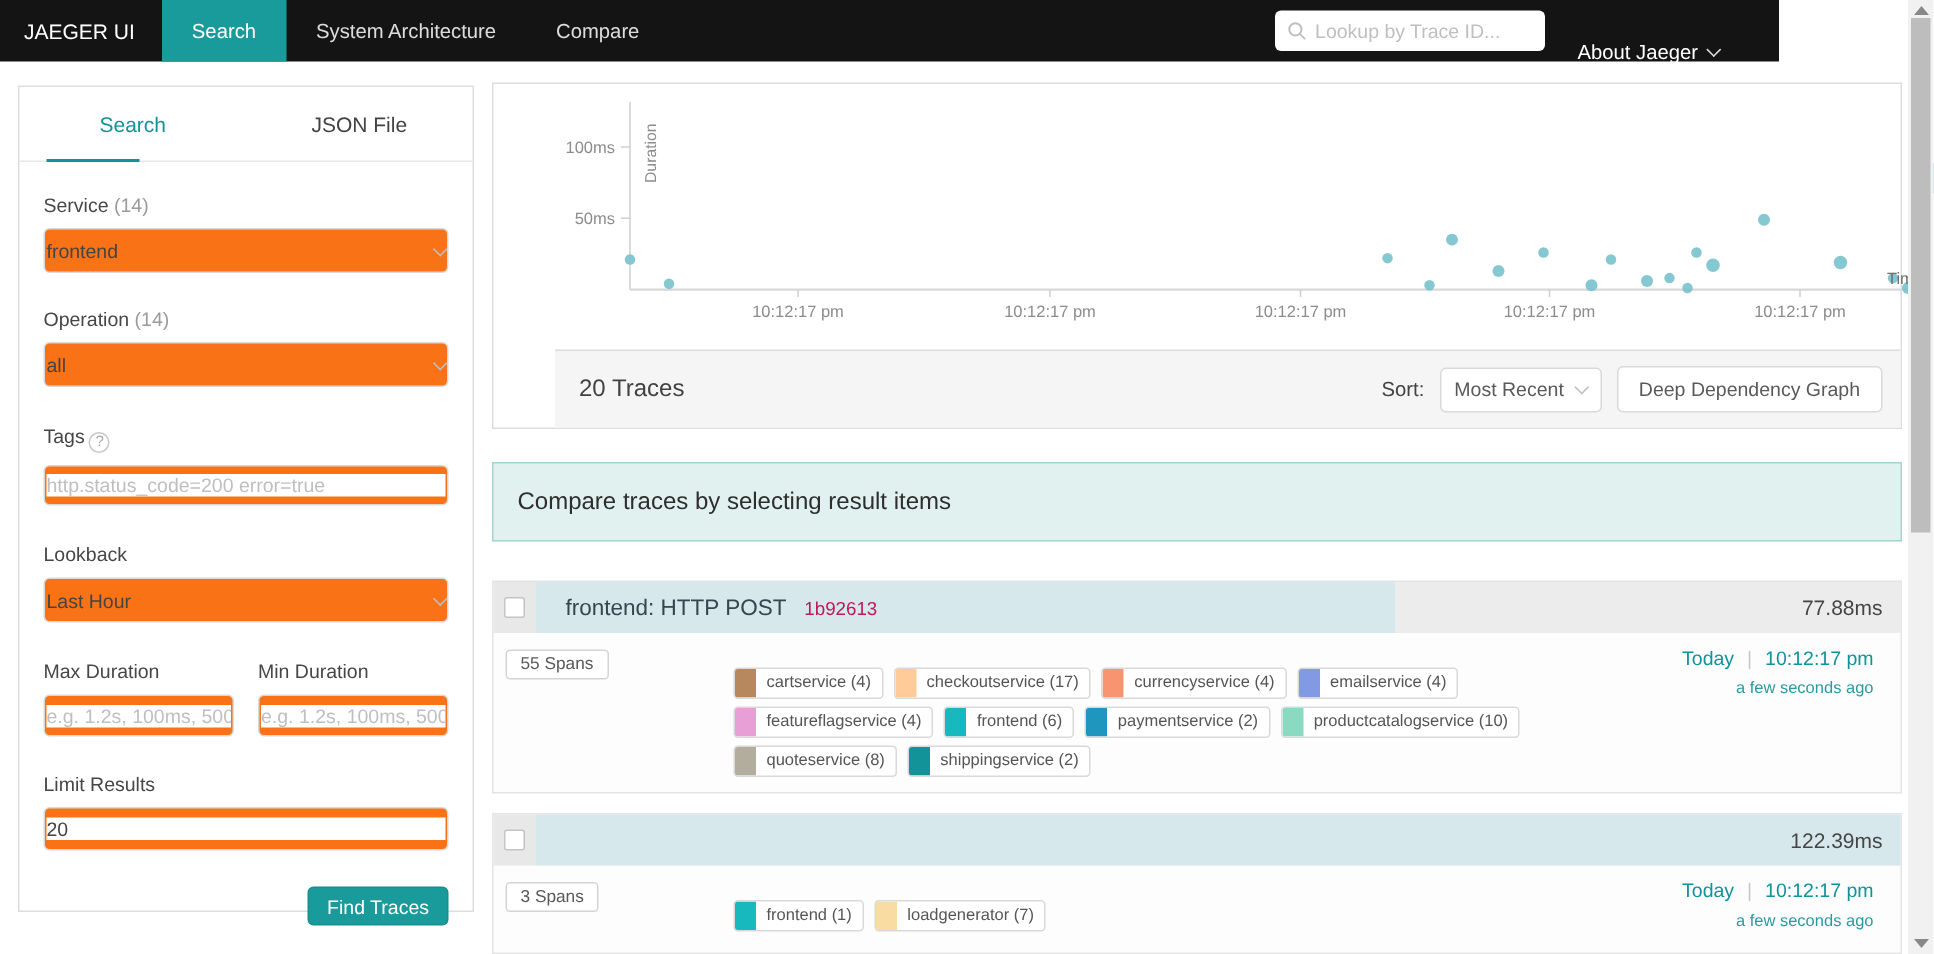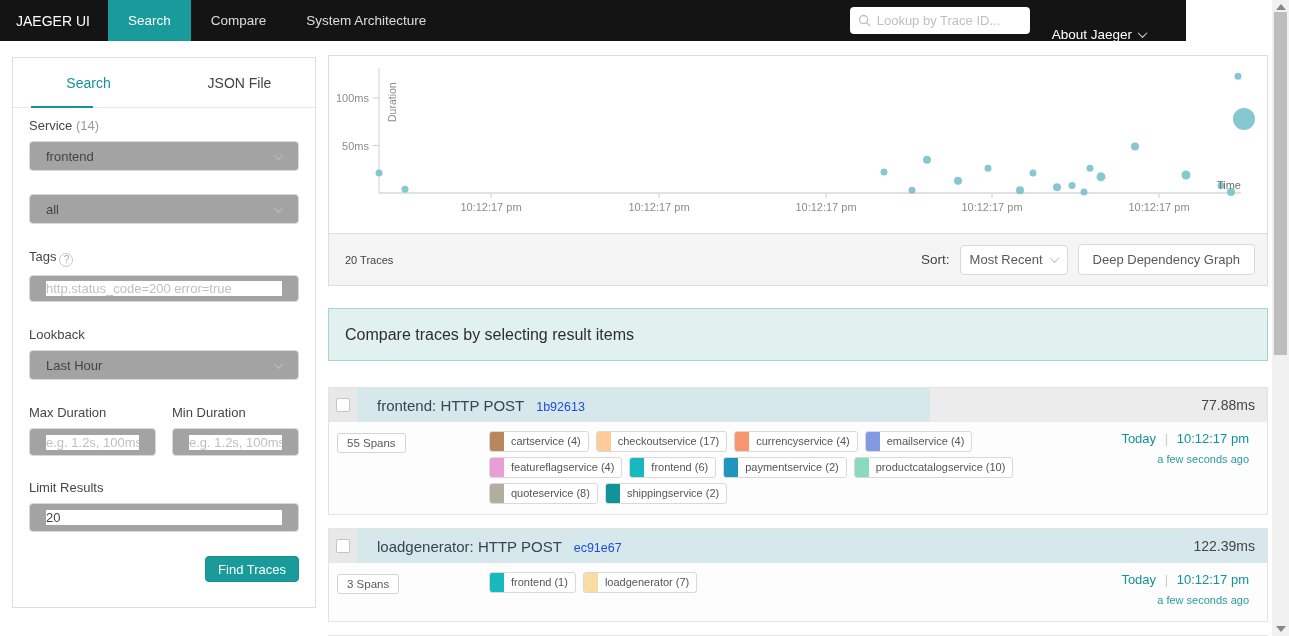--- a/index.html
+++ b/index.html
@@ -27,70 +27,70 @@
 
   
   .sidebar { position:absolute; left:12px; top:57px; width:304px; height:551px;
     background:#fff; border:1px solid #dedede; }
   .side-tabs { height:50px; display:flex; border-bottom:1px solid #e8e8e8; position:relative; }
   .side-tab { flex:1; display:flex; align-items:center; justify-content:center;
     font-size:14px; color:#434343; cursor:pointer; }
   .side-tab.active { color:#11939A; }
   .ink { position:absolute; bottom:-1px; left:18px; width:62px; height:2px; background:#11939A; }
   .form { padding:4px 16px 0 16px; }
-  .fgroup { margin-top:6px; }
+  .fgroup { margin-top:17px; }
   .flabel { font-size:13px; color:#464646; margin-bottom:8px; }
   .flabel .cnt { color:#9b9b9b; }
   .qmark { display:inline-block; width:14px; height:14px; border:1px solid #c9c9c9; border-radius:50%;
     color:#a8a8a8; font-size:10px; line-height:12px; text-align:center; vertical-align:-2px; margin-left:3px; }
-  .ctrl { height:30px; border:1px solid #d9d9d9; border-radius:4px; background:#a3a3a3;
-    display:flex; align-items:center; padding:0 16px; font-size:13px; color:#444; }
+  .ctrl { height:30px; border:1px solid #d9d9d9; border-radius:4px; background:#f97316;
+    display:flex; align-items:center; padding:0 1px; font-size:13px; color:#444; }
   .ctrl.select { justify-content:space-between; cursor:pointer; }
   .ctrl input { border:none; outline:none; width:100%; font-size:13px; color:#444;
     font-family:"Liberation Sans", sans-serif; }
   .ctrl input::placeholder { color:#bfbfbf; }
   .two-col { display:flex; gap:16px; }
   .two-col > div { flex:1; }
   .btn-row { margin-top:24px; display:flex; justify-content:flex-end; }
   .find-btn { background:#1a9b9b; color:#fff; border:1px solid #178f8f; border-radius:4px;
     height:26px; padding:0 12px; font-size:13px; cursor:pointer; font-family:"Liberation Sans", sans-serif; }
 
   
   .main { position:absolute; left:328px; top:55px; width:940px; }
-  .chart-card { border:1px solid #ddd; background:#fff; }
+  .chart-card { border:1px solid #ddd; background:#fff;padding-left:41px; }
   .chart-wrap { height:177px; }
   .results-bar { height:52px; background:#f5f5f5; border-top:1px solid #ddd;
     display:flex; align-items:center; padding:0 12px 0 16px; }
-  .traces-count { font-size:11px; color:#424242; }
+  .traces-count { font-size:16px; color:#424242; }
   .bar-right { margin-left:auto; display:flex; align-items:center; gap:10px; }
   .sort-label { font-size:13.5px; color:#434343; }
   .sort-select { height:30px; min-width:98px; border:1px solid #d9d9d9; border-radius:4px; background:#fff;
     display:flex; align-items:center; justify-content:space-between; gap:8px; padding:0 9px;
     font-size:13px; color:#595959; cursor:pointer; }
   .ddg-btn { height:31px; border:1px solid #d9d9d9; border-radius:4px; background:#fff;
     font-size:13px; color:#595959; padding:0 14px; cursor:pointer; font-family:"Liberation Sans", sans-serif; }
   .banner { margin-top:22px; height:53px; background:#e1f1ef; border:1px solid #a6d4d0;
     display:flex; align-items:center; padding:0 16px; font-size:16px; color:#2e2e2e; }
 
   
   .traces { margin-top:26px; }
   .trace { border:1px solid #e4e4e4; background:#fdfdfd; margin-bottom:13px; cursor:pointer; }
   .t-head { height:34px; display:flex; align-items:stretch; }
   .cbx-cell { width:28px; background:#e8e8e8; display:flex; align-items:center; justify-content:center; }
   .cbx { width:14px; height:14px; background:#fff; border:1px solid #c4c4c4; border-radius:2px; }
   .head-body { flex:1; position:relative; background:#ececec; display:flex; align-items:center; }
   .dur-bar { position:absolute; left:0; top:0; bottom:0; background:#d7e8ec; }
   .t-title { position:relative; margin-left:20px; font-size:15px; color:#36454f; }
-  .t-id { font-size:12.5px; color:#1d4ed8; margin-left:8px; }
+  .t-id { font-size:12.5px; color:#be185d; margin-left:8px; }
   .t-dur { position:relative; margin-left:auto; padding-right:12px; font-size:14px; color:#454545; }
   .t-body { display:flex; padding:9px 10px 10px 8px; min-height:58px; }
   .spans-col { width:152px; padding-top:2px; }
   .spans-chip { display:inline-block; border:1px solid #d4d4d4; border-radius:3px; background:#fff;
     font-size:11.5px; color:#595959; padding:3px 9px; }
-  .svc-chips { width:572px; display:flex; flex-wrap:wrap; gap:5px 7px; align-content:flex-start; }
+  .svc-chips { width:572px; display:flex; flex-wrap:wrap; gap:5px 7px; align-content:flex-start;margin-top:14px; }
   .svc-chip { display:inline-flex; align-items:stretch; border:1px solid #d9d9d9; border-radius:3px;
     background:#fff; overflow:hidden; height:21px; }
   .svc-chip i { width:14px; }
   .svc-chip b { font-weight:normal; font-size:11px; color:#555; padding:0 7px; line-height:19px; }
   .date-col { flex:1; text-align:right; padding-right:8px; }
   .d-line1 { font-size:13px; color:#11939A; }
   .d-line1 .sep { color:#c9c9c9; padding:0 5px; }
   .d-line2 { font-size:11px; color:#2b9aa0; margin-top:7px; }
 
   
@@ -103,22 +103,22 @@
 
   svg text { font-family:"Liberation Sans", sans-serif; }
 </style>
 </head>
 <body>
 
 <header class="navbar">
   <div class="brand">JAEGER UI</div>
   <nav class="nav-items" id="nav-items">
       <div class="nav-item active">Search</div>
+      <div class="nav-item">System Architecture</div>
       <div class="nav-item">Compare</div>
-      <div class="nav-item">System Architecture</div>
     </nav>
   <div class="nav-right">
     <div class="nav-search">
       <svg width="13" height="13" viewBox="0 0 14 14">
         <circle cx="6" cy="6" r="4.4" fill="none" stroke="#bfbfbf" stroke-width="1.4"></circle>
         <line x1="9.4" y1="9.4" x2="13" y2="13" stroke="#bfbfbf" stroke-width="1.4"></line>
       </svg>
       <input placeholder="Lookup by Trace ID..." style="">
     </div>
     <div class="about">
@@ -139,20 +139,24 @@
       <div class="flabel">
         <span>Service</span>
         <span class="cnt">(14)</span>
       </div>
       <div class="ctrl select">
         <span>frontend</span>
         <span class="chev"></span>
       </div>
     </div>
     <div class="fgroup" style="margin-top:23px;">
+      <div class="flabel">
+        <span>Operation</span>
+        <span class="cnt">(14)</span>
+      </div>
       <div class="ctrl select">
         <span>all</span>
         <span class="chev"></span>
       </div>
     </div>
     <div class="fgroup" style="margin-top:25px;">
       <div class="flabel">
         <span>Tags</span><span class="qmark">?</span>
       </div>
       <div class="ctrl" style="height:27px;">
@@ -329,24 +333,20 @@
     </div>
   </div>
 
   <div class="trace">
     <div class="t-head">
       <div class="cbx-cell">
         <span class="cbx"></span>
       </div>
       <div class="head-body">
         <div class="dur-bar" style="width: 100%;"></div>
-        <div class="t-title">
-          <span class="tt">loadgenerator: HTTP POST</span>
-          <span class="t-id">ec91e67</span>
-        </div>
         <div class="t-dur">122.39ms</div>
       </div>
     </div>
     <div class="t-body">
       <div class="spans-col">
         <span class="spans-chip">3 Spans</span>
       </div>
       <div class="svc-chips">
             <span class="svc-chip">
               <i style="background: rgb(23, 184, 190);"></i>

